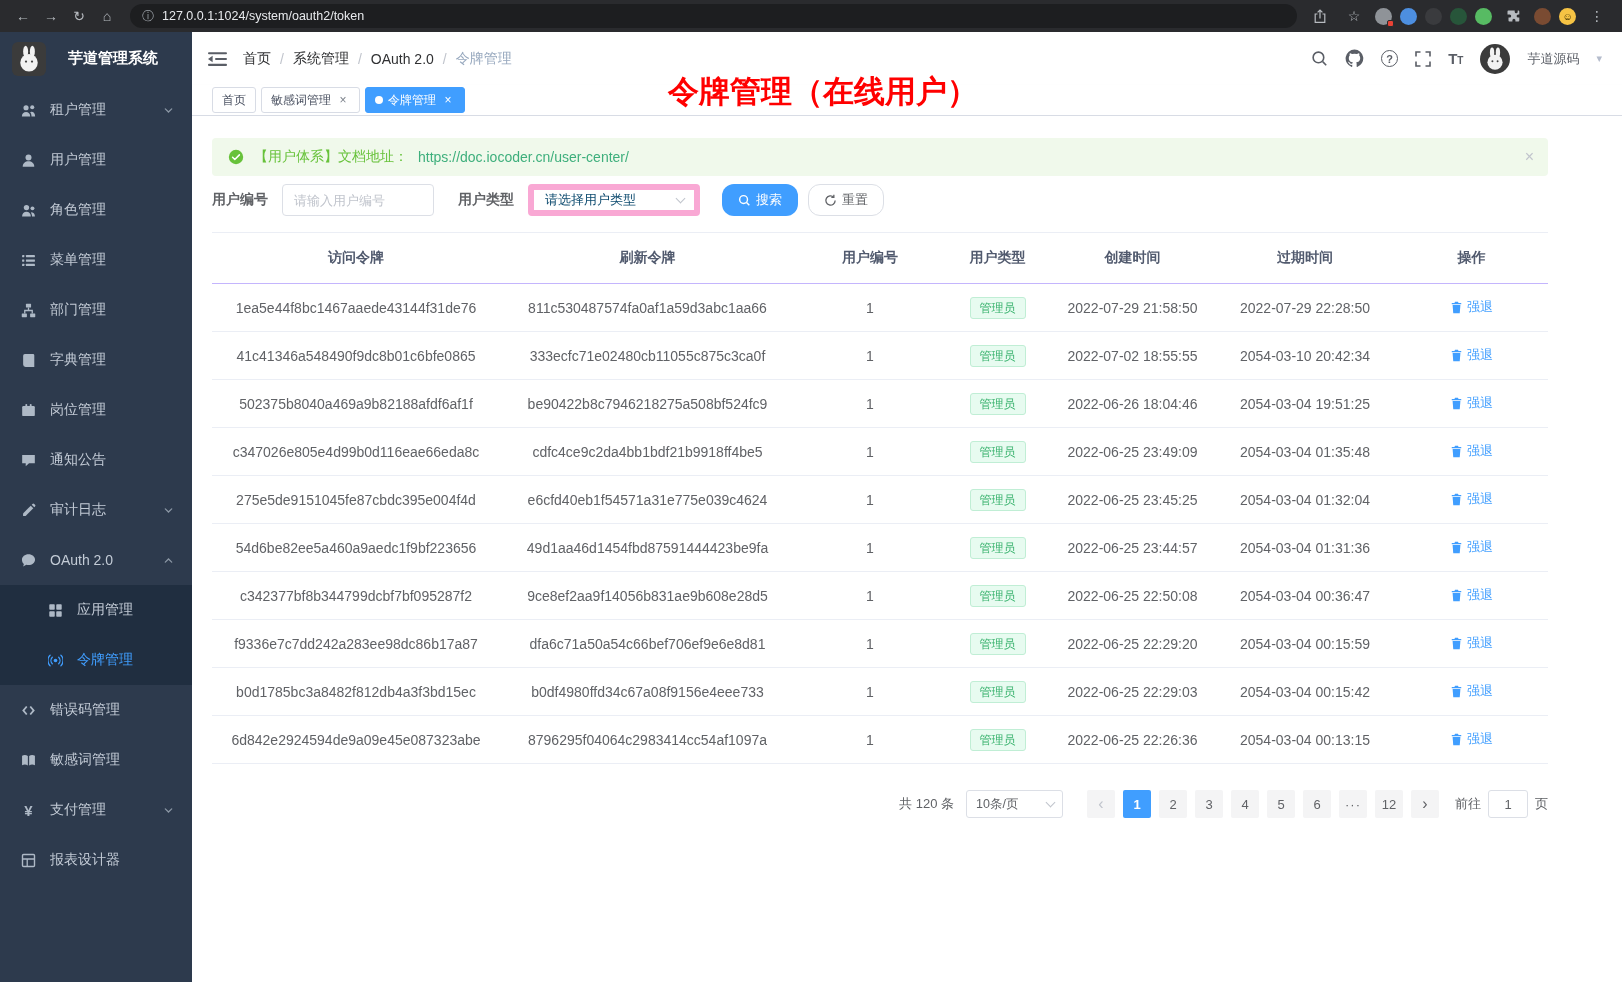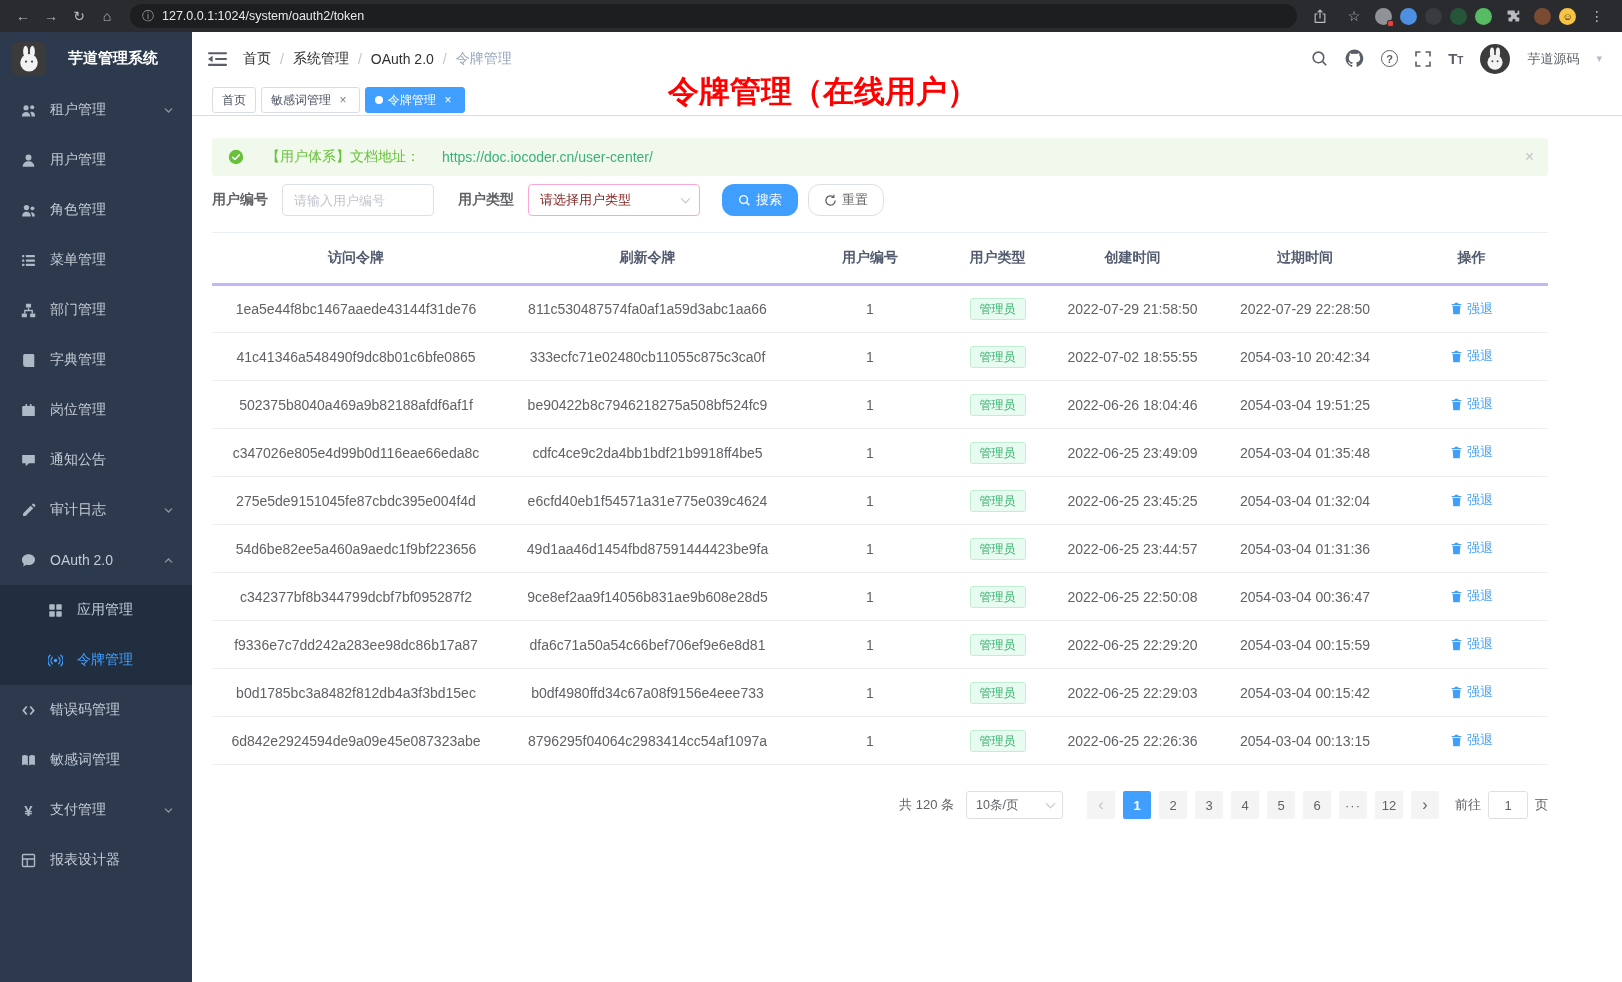--- a/index.html
+++ b/index.html
@@ -56,40 +56,40 @@
   
   .tabbar{height:31px;background:#fff;border-bottom:1px solid #d8dce5;display:flex;align-items:center;gap:5px;padding:0 0 0 20px;flex:none;box-shadow:0 1px 3px rgba(0,0,0,.04)}
   .tag{height:26px;display:inline-flex;align-items:center;gap:5px;padding:0 9px;border:1px solid #d8dce5;background:#fff;color:#495060;font-size:12px;border-radius:3px;cursor:pointer;white-space:nowrap}
   .tag-close{font-size:12px;color:#7d838c;width:14px;height:14px;display:inline-flex;align-items:center;justify-content:center;border-radius:50%}
   .tag.active{background:#409eff;border-color:#409eff;color:#fff}
   .tag.active .tag-close{color:#fff}
   .tag-dot{width:8px;height:8px;background:#fff;border-radius:50%}
 
   
   .content{flex:1;padding:22px 74px 0 20px;overflow:hidden;background:#fff}
-  .alert{height:38px;background:#f0f9eb;border-radius:4px;display:flex;align-items:center;padding:0 16px;gap:22px;position:relative}
+  .alert{height:38px;background:#f0f9eb;border-radius:4px;display:flex;align-items:center;padding:0 16px;gap:10px;position:relative}
   .alert-check{display:inline-flex;flex:none}
   .alert-text{font-size:14px;color:#67c23a}
   .alert-link{font-size:14px;color:#3eaf7c;text-decoration:none;cursor:pointer}
   .alert-close{position:absolute;right:14px;color:#c0c4cc;font-size:16px;cursor:pointer}
 
   .sform{display:flex;align-items:center;margin:8px 0 16px}
   .slabel{font-size:14px;font-weight:700;color:#606266;margin-right:14px;white-space:nowrap}
   .ml24{margin-left:24px}
   .sinput{width:152px;height:32px;border:1px solid #dcdfe6;border-radius:4px;padding:0 11px;font-size:13px;color:#606266;outline:none;font-family:inherit;background:#fff}
   .sinput::placeholder{color:#c0c4cc}
-  .sselect{width:172px;height:32px;border:1px solid #f9a8d4;border-radius:4px;padding:0 26px 0 11px;font-size:13px;color:#7f1d1d;display:flex;align-items:center;position:relative;background:#fff;cursor:pointer;white-space:nowrap}
+  .sselect{width:172px;height:32px;border:6px solid #f9a8d4;border-radius:4px;padding:0 26px 0 11px;font-size:13px;color:#0c4a6e;display:flex;align-items:center;position:relative;background:#fff;cursor:pointer;white-space:nowrap}
   .sel-caret{position:absolute;right:10px;top:50%;width:7px;height:7px;margin-top:-5px;border-right:1.4px solid #c0c4cc;border-bottom:1.4px solid #c0c4cc;transform:rotate(45deg)}
   .btn{height:32px;border-radius:12px;font-size:13px;display:inline-flex;align-items:center;gap:5px;padding:0 15px;cursor:pointer;border:1px solid transparent;font-family:inherit;white-space:nowrap}
   .btn-primary{background:#409eff;color:#fff;margin-left:22px}
   .btn-plain{background:#fff;border-color:#dcdfe6;color:#606266;margin-left:10px}
 
   
   .ttable{width:100%;border-collapse:collapse;table-layout:fixed;border-top:1px solid #ebeef5}
-  .ttable th{height:40px;font-size:14px;font-weight:700;color:#515a6e;border-bottom:3px solid #c4b5fd;text-align:center;padding:16px 6px;white-space:nowrap}
+  .ttable th{height:40px;font-size:14px;font-weight:700;color:#515a6e;border-bottom:1px solid #c4b5fd;text-align:center;padding:16px 6px;white-space:nowrap}
   .ttable td{height:48px;font-size:14px;color:#606266;border-bottom:1px solid #ebeef5;text-align:center;padding:0 6px;white-space:nowrap;overflow:hidden;text-overflow:ellipsis}
   .badge{display:inline-block;padding:2px 9px;font-size:12px;color:#38b26d;background:#e7fbf0;border:1px solid #c0eed5;border-radius:3px;line-height:16px}
   .action-link{color:#409eff;font-size:13px;display:inline-flex;align-items:center;gap:4px;cursor:pointer;text-decoration:none}
 
   
   .pager{display:flex;align-items:center;justify-content:flex-end;margin-top:26px;font-size:13px;color:#606266}
   .pg-total{margin-right:12px;white-space:nowrap}
   .pg-size{width:97px;height:28px;border:1px solid #dcdfe6;border-radius:3px;display:flex;align-items:center;padding:0 22px 0 9px;position:relative;font-size:12.5px;color:#606266;cursor:pointer;margin-right:20px;background:#fff;white-space:nowrap}
   .pg-size .sel-caret{right:8px}
   .pg-btn{min-width:28px;height:28px;background:#f4f4f5;border:none;border-radius:2px;margin:0 4px;font-size:13px;color:#606266;display:inline-flex;align-items:center;justify-content:center;cursor:pointer;font-family:inherit;padding:0 5px}

